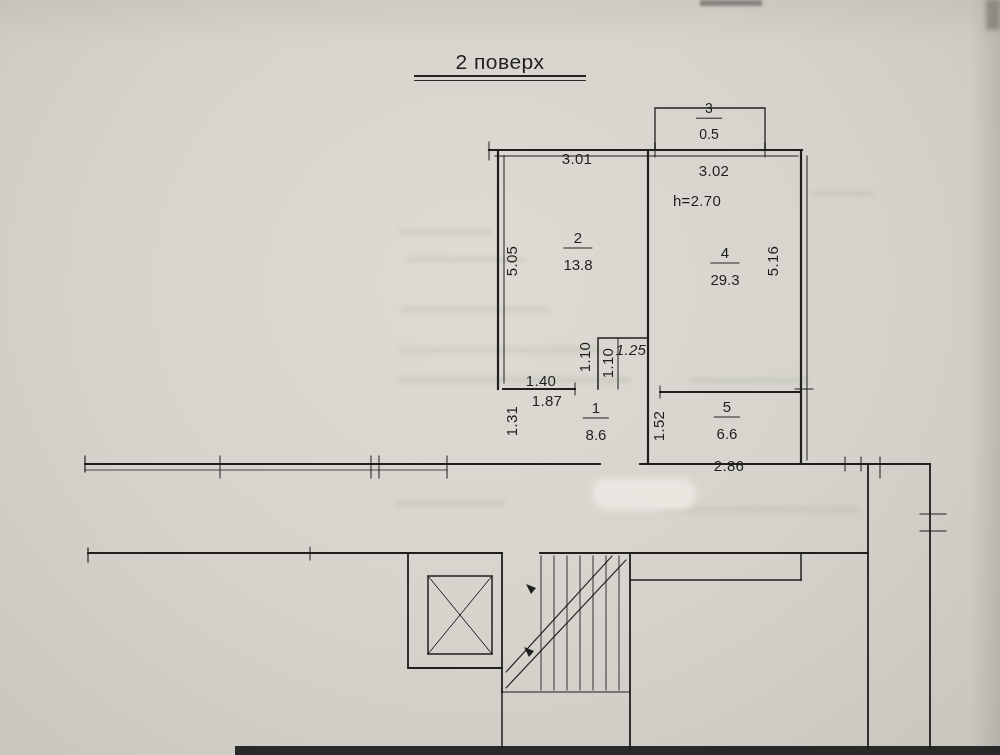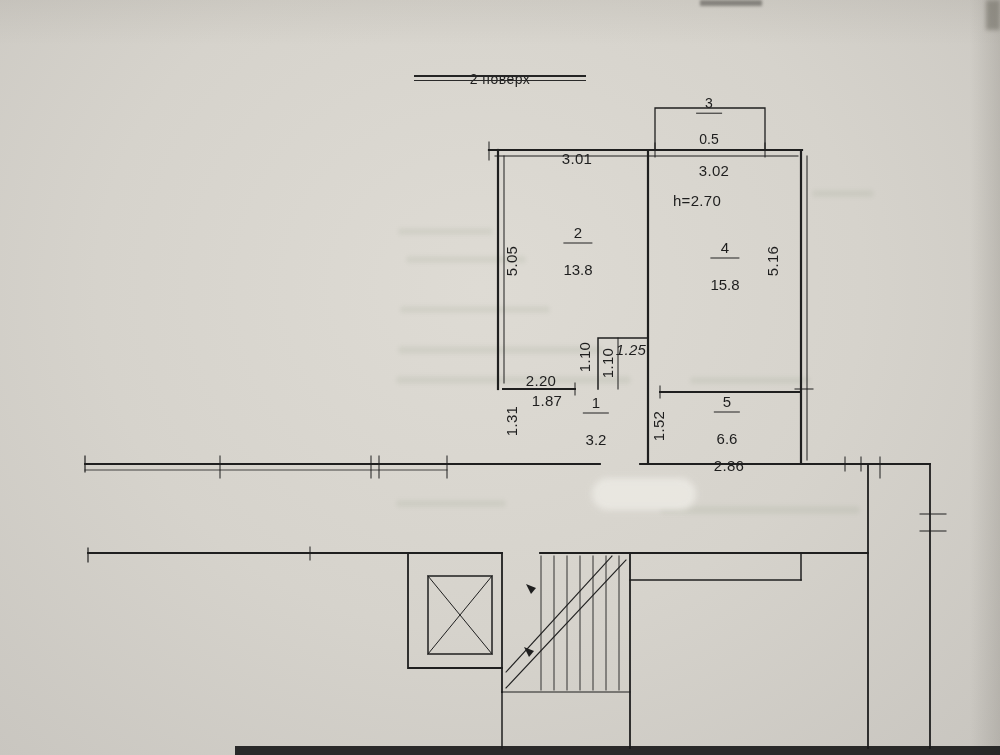--- a/index.html
+++ b/index.html
@@ -10,38 +10,38 @@
   .page{
     position:relative;width:1000px;height:755px;
     background:
       linear-gradient(180deg, rgba(120,115,105,0.10) 0%, rgba(0,0,0,0) 6%),
       linear-gradient(270deg, rgba(90,86,78,0.18) 0%, rgba(0,0,0,0) 3%),
       radial-gradient(ellipse at 48% 38%, #dedbd4 0%, #d6d3cc 52%, #c8c5bf 100%);
   }
   svg.plan{position:absolute;left:0;top:0;width:1000px;height:755px;}
   .title{
     position:absolute;left:500px;top:62px;transform:translate(-50%,-50%);
-    font-size:14px;color:#1d1d1d;letter-spacing:0.5px;white-space:nowrap;margin-top:17px;
+    font-size:21px;color:#1d1d1d;letter-spacing:0.5px;white-space:nowrap;
   }
   .title-rule{
     position:absolute;left:414px;top:75px;width:172px;height:3px;
     border-top:2px solid #242424;border-bottom:1px solid #2a2a2a;
   }
   .lbl{
     position:absolute;transform:translate(-50%,-50%);
     font-size:15px;line-height:1.1;color:#1e1e1e;white-space:nowrap;letter-spacing:0.3px;
   }
   .lbl.v{transform:translate(-50%,-50%) rotate(-90deg);}
   .room-label{
     position:absolute;transform:translate(-50%,-50%);text-align:center;
     font-size:15px;line-height:1.2;color:#1d1d1d;
   }
   .room-label.small{font-size:14px;}
   .room-label .num{display:block;padding:0 9px 1px;border-bottom:1.3px solid #232323;}
-  .room-label .area{display:block;padding-top:17px;}
+  .room-label .area{display:block;padding-top:7px;}
   .bleed{
     position:absolute;border-radius:4px;background:#7a8a6e;
     opacity:0.11;filter:blur(2px);
   }
   .erased{
     position:absolute;left:592px;top:478px;width:104px;height:32px;border-radius:16px;
     background:#eae8e2;opacity:0.95;filter:blur(3px);
   }
   .top-smudge{
     position:absolute;left:700px;top:0;width:62px;height:6px;
@@ -159,38 +159,38 @@
   <div class="room-label small" style="left:709px;top:121px;">
     <span class="num">3</span>
     <span class="area">0.5</span>
   </div>
   <div class="room-label" style="left:578px;top:251px;">
     <span class="num">2</span>
     <span class="area">13.8</span>
   </div>
   <div class="room-label" style="left:725px;top:266px;">
     <span class="num">4</span>
-    <span class="area">15.8</span>
+    <span class="area">29.3</span>
   </div>
   <div class="room-label" style="left:596px;top:421px;">
     <span class="num">1</span>
-    <span class="area">3.2</span>
+    <span class="area">8.6</span>
   </div>
   <div class="room-label" style="left:727px;top:420px;">
     <span class="num">5</span>
     <span class="area">6.6</span>
   </div>
 
   <div class="lbl" style="left:577px;top:159px;">3.01</div>
   <div class="lbl" style="left:714px;top:171px;text-align:right;">3.02</div>
   <div class="lbl" style="left:697px;top:201px;">h=2.70</div>
   <div class="lbl v" style="left:512px;top:261px;">5.05</div>
   <div class="lbl v" style="left:773px;top:261px;">5.16</div>
   <div class="lbl v" style="left:585px;top:357px;">1.10</div>
   <div class="lbl v" style="left:608px;top:363px;">1.10</div>
   <div class="lbl" style="left:631px;top:350px;font-style:italic;">1.25</div>
-  <div class="lbl" style="left:541px;top:381px;">2.20</div>
+  <div class="lbl" style="left:541px;top:381px;">1.40</div>
   <div class="lbl" style="left:547px;top:401px;">1.87</div>
   <div class="lbl v" style="left:512px;top:421px;">1.31</div>
   <div class="lbl v" style="left:659px;top:426px;">1.52</div>
   <div class="lbl" style="left:729px;top:466px;">2.86</div>
 
 </div>
 
 </body></html>

